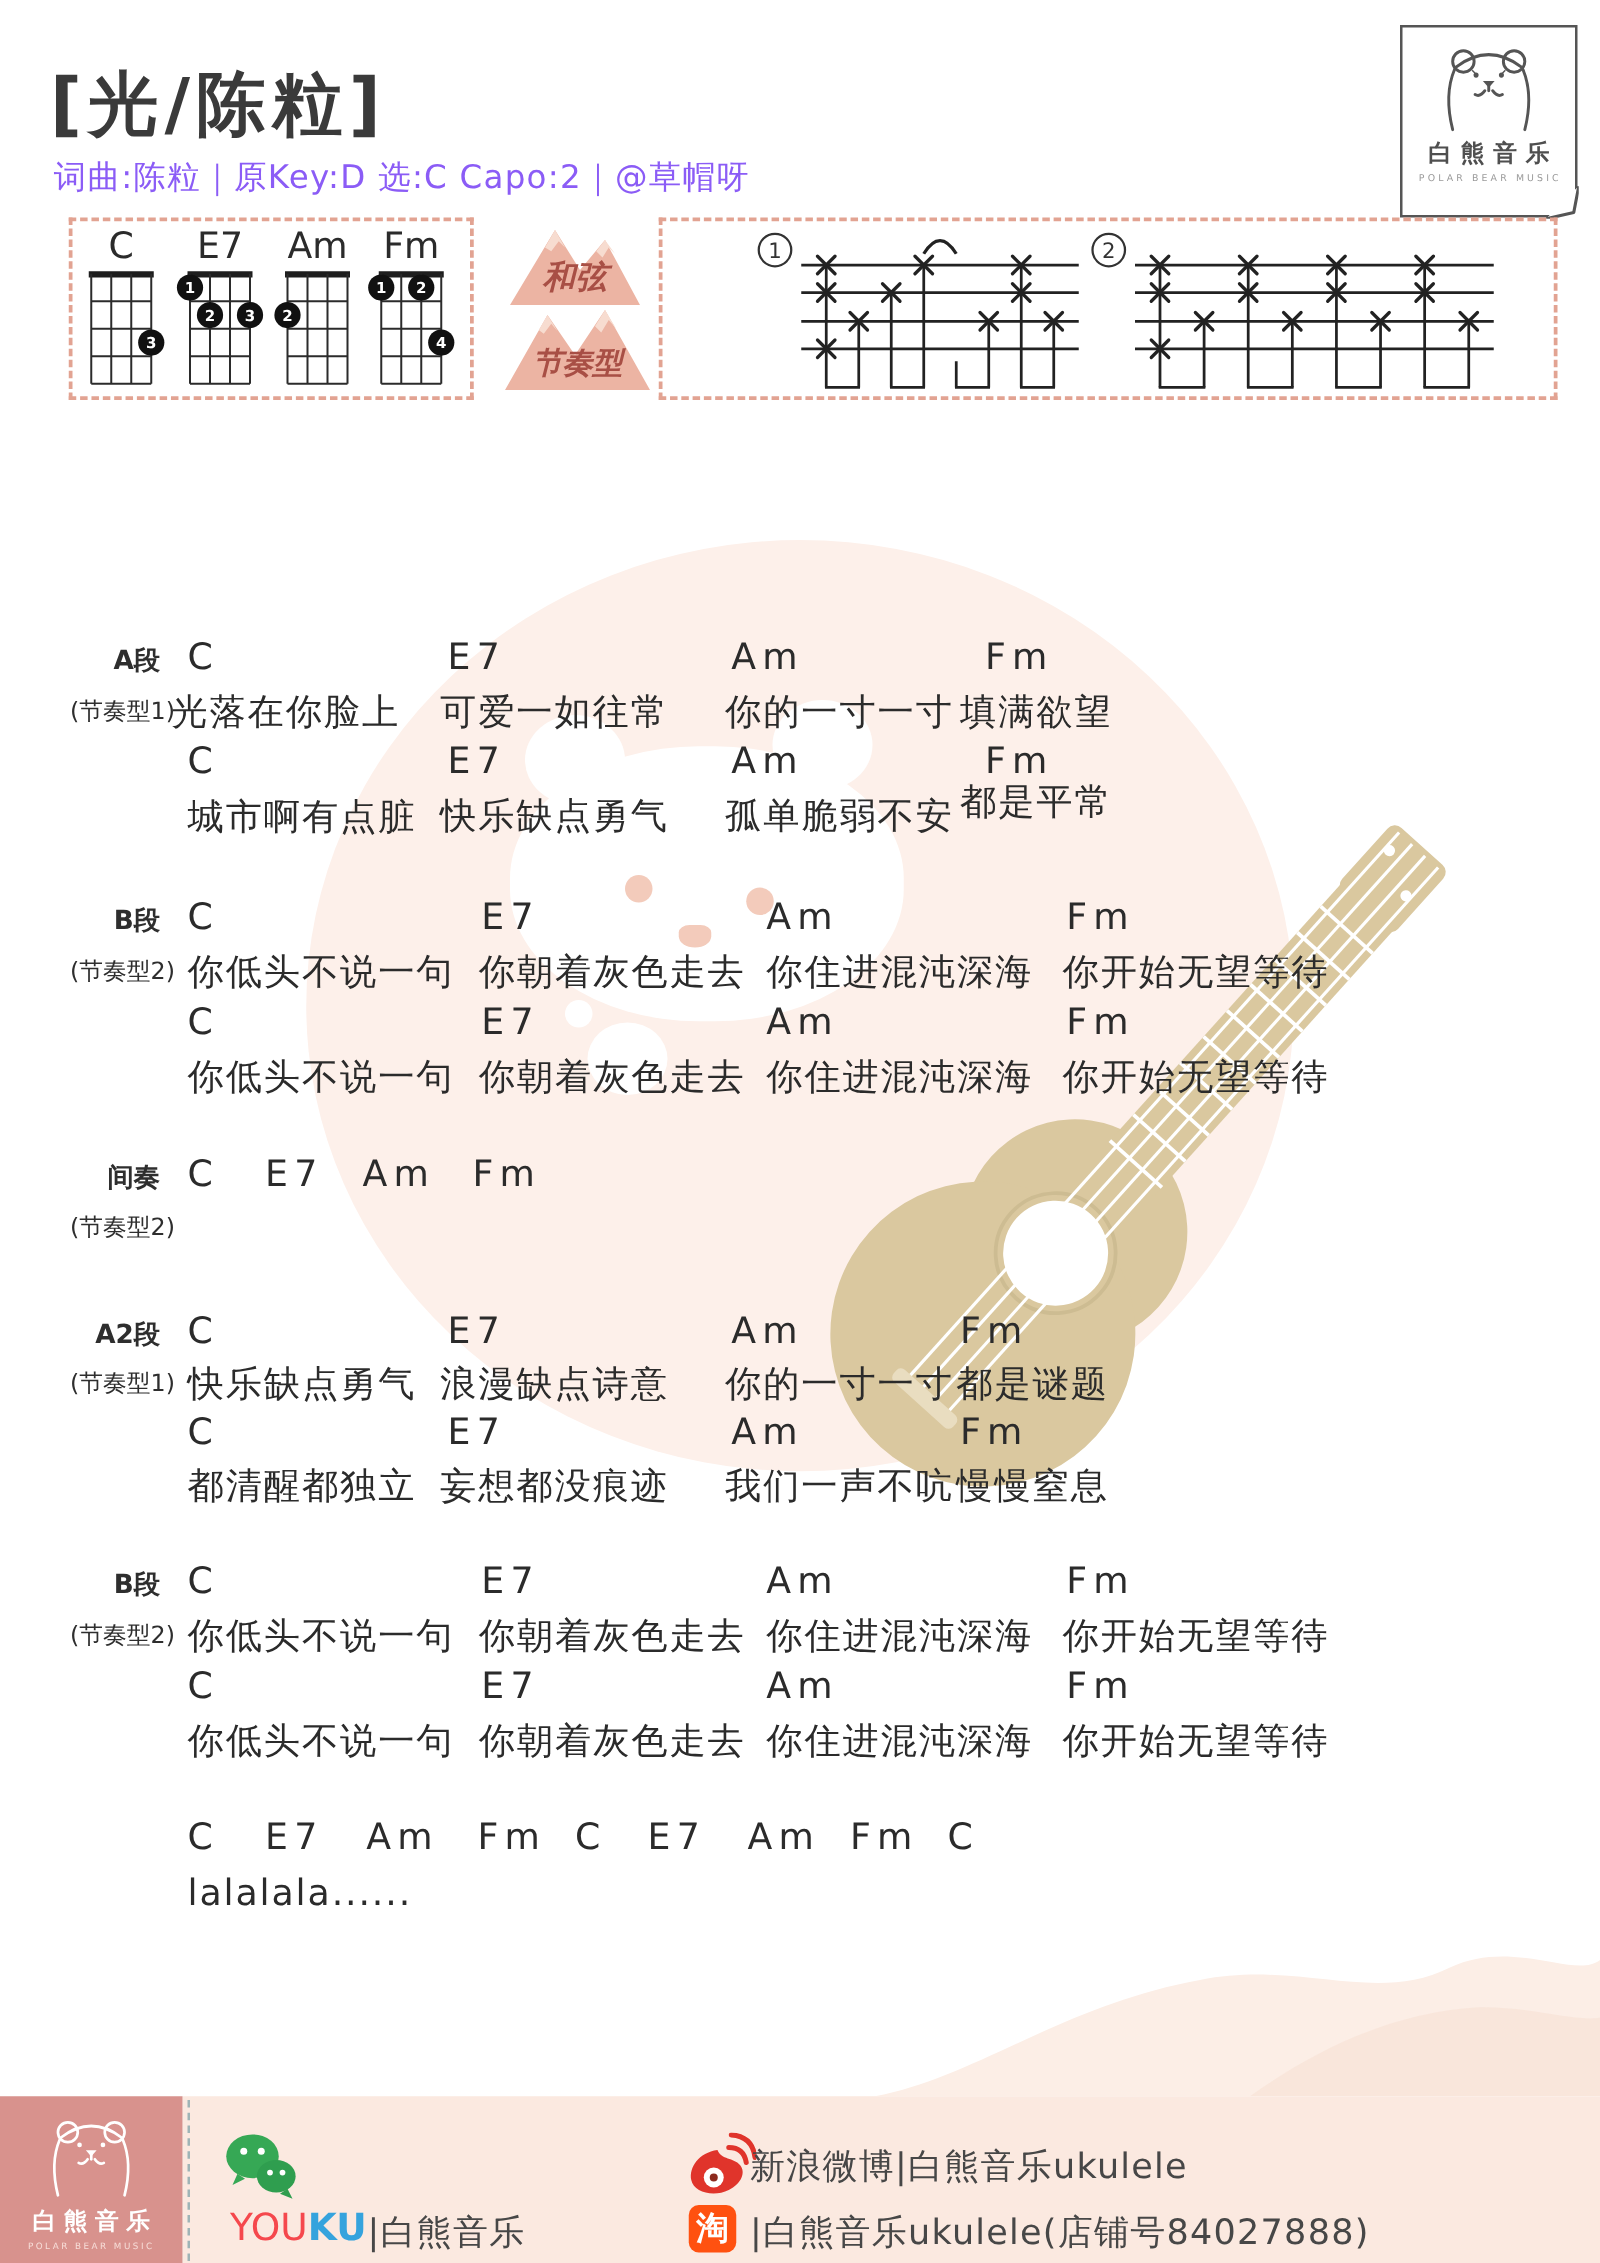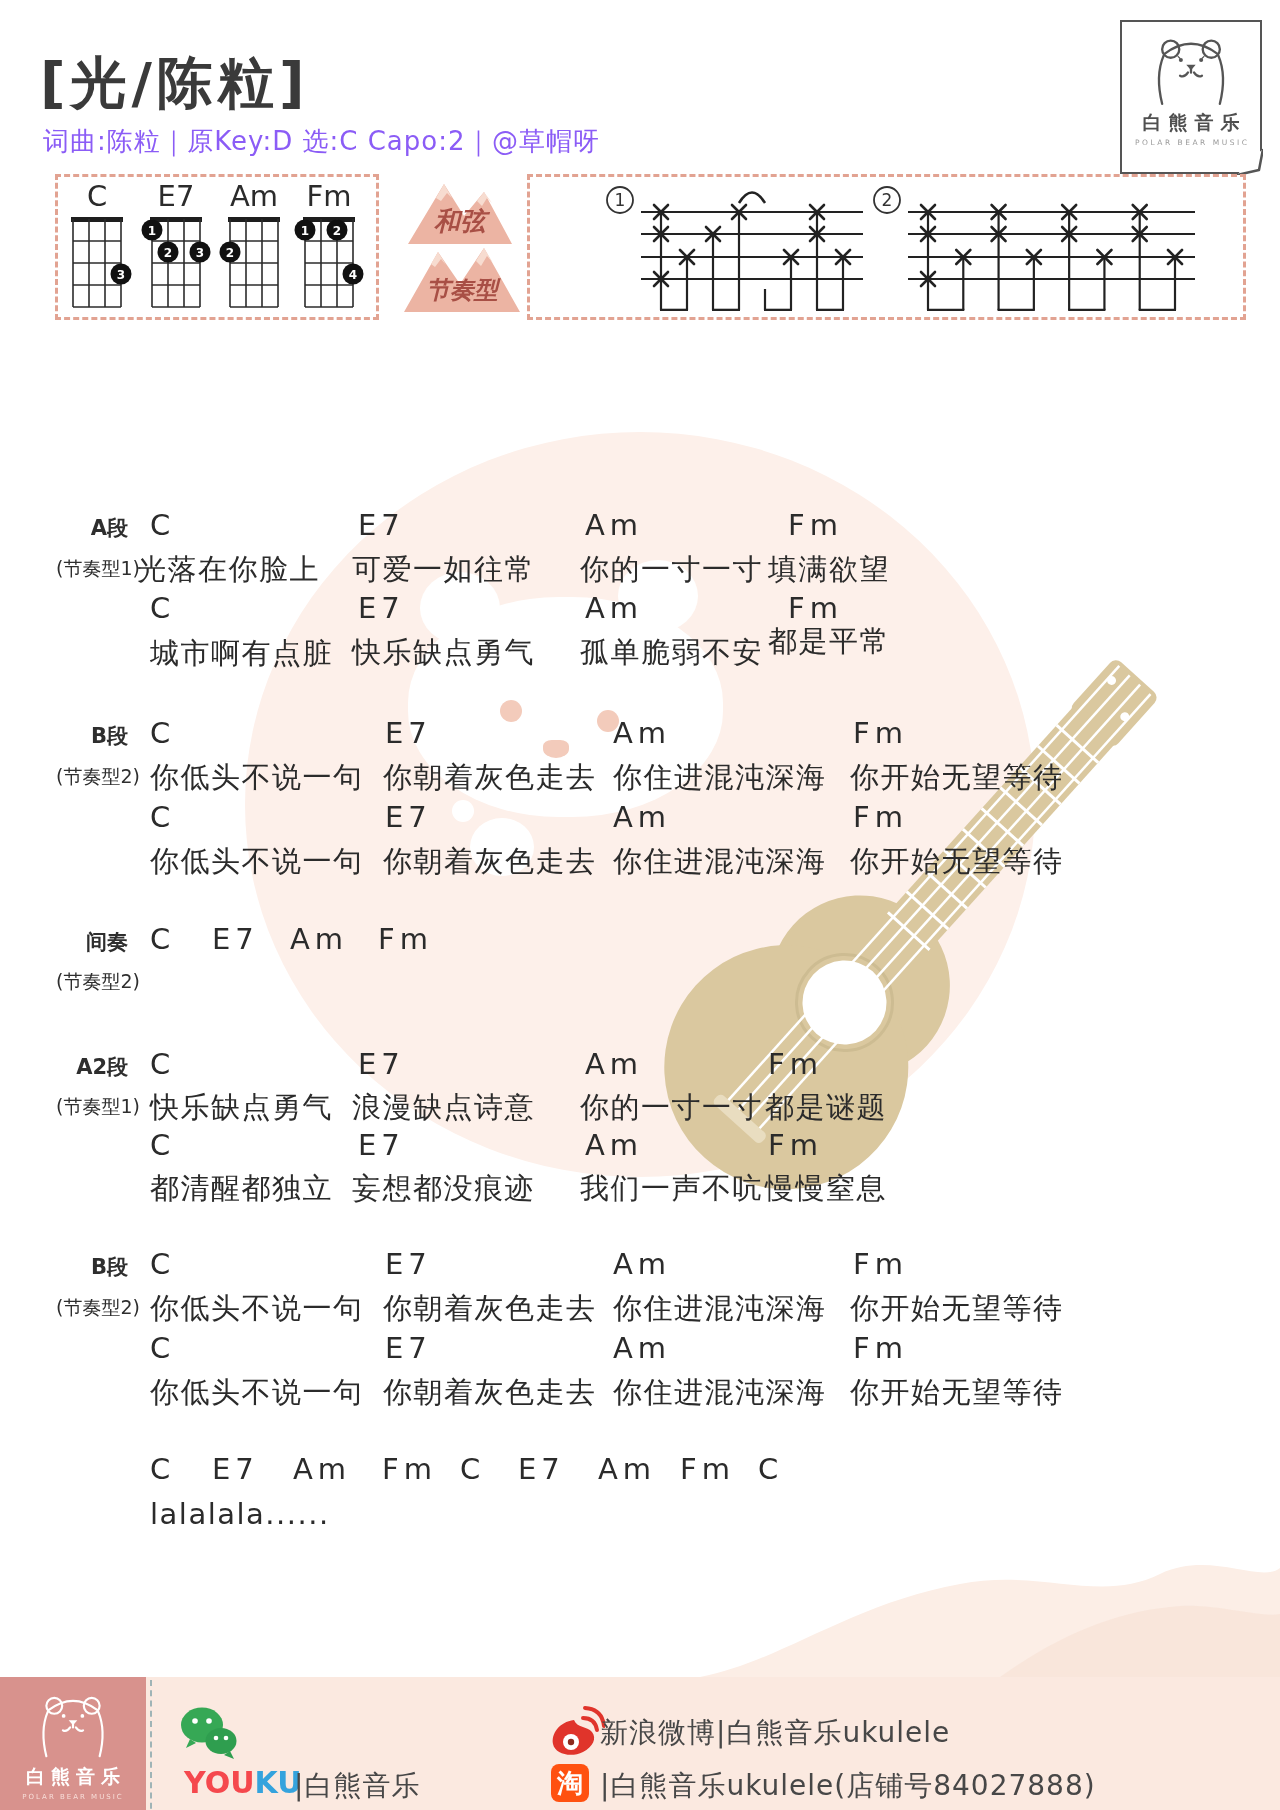--- a/index.html
+++ b/index.html
@@ -34,21 +34,21 @@
   .wm-white{background:#fff;border-radius:50%;}
   .wm-pink{background:#f3cbbb;border-radius:50%;}
   
   .footer-left{left:0;top:1665px;width:146px;height:145px;background:#d8928d;}
   .footer-right{left:146px;top:1665px;width:1134px;height:145px;background:#fbe9e0;}
   .footer-divider{left:150px;top:1668px;height:139px;width:0;border-left:2px dashed #9fb4b6;}
   .f-bear-title{left:0;top:1752px;width:146px;text-align:center;color:#fff;font-size:19px;
                 font-weight:700;letter-spacing:6px;text-indent:6px;}
   .f-bear-sub{left:0;top:1781px;width:146px;text-align:center;color:#f7ddd8;font-size:7px;letter-spacing:2px;}
   .f-text{position:absolute;font-size:28px;font-weight:500;color:#474747;letter-spacing:1px;white-space:nowrap;}
-  .youku-you{color:#f5484d;font-weight:700;font-size:30px;letter-spacing:0;}
+  .youku-you{color:#f5484d;font-weight:400;font-size:30px;letter-spacing:0;}
   .youku-ku{color:#35a3dd;font-weight:800;font-size:30px;letter-spacing:0;}
   .taobao-badge{left:551px;top:1752px;width:38px;height:38px;background:#ff5110;border-radius:8px;
                 color:#fff;font-size:26px;font-weight:700;text-align:center;line-height:38px;}
 </style>
 </head>
 <body>
 
 <div class="page">
 
   <div class="wm">

